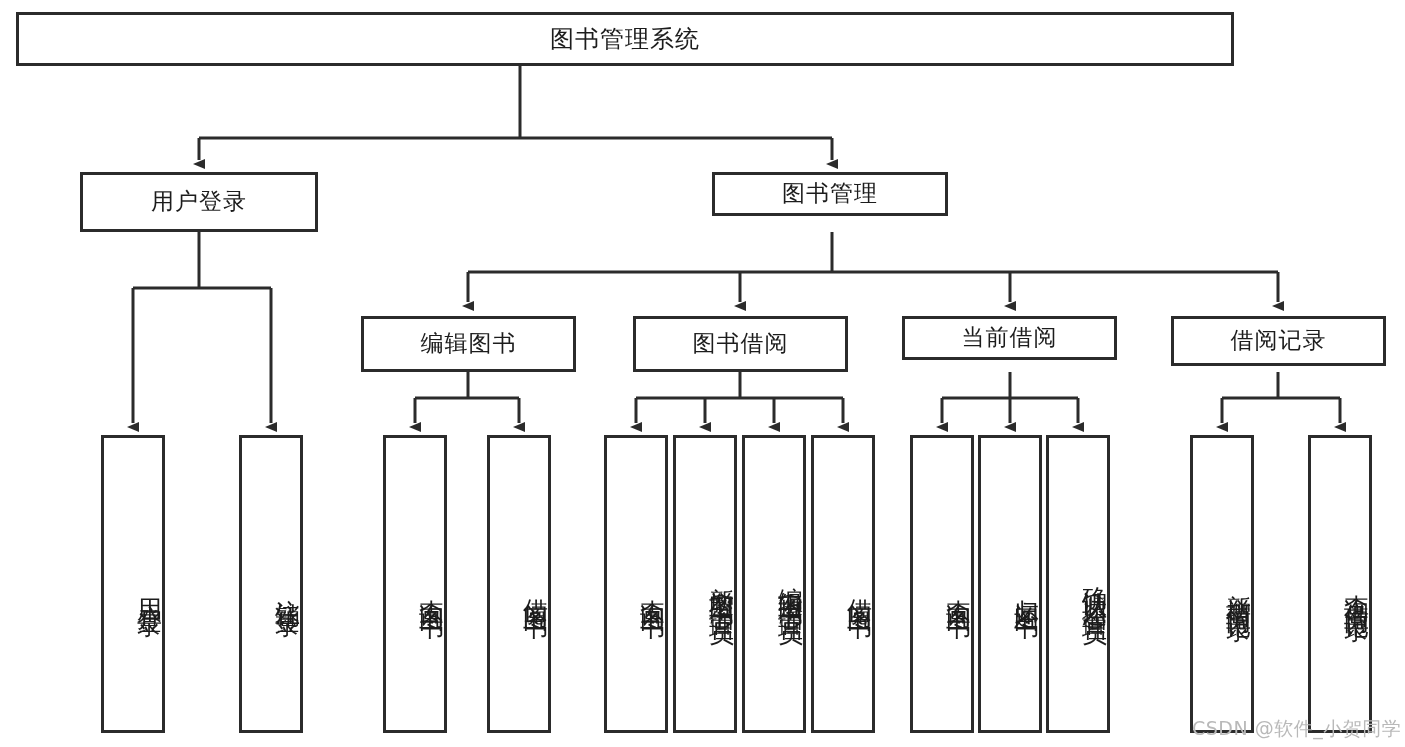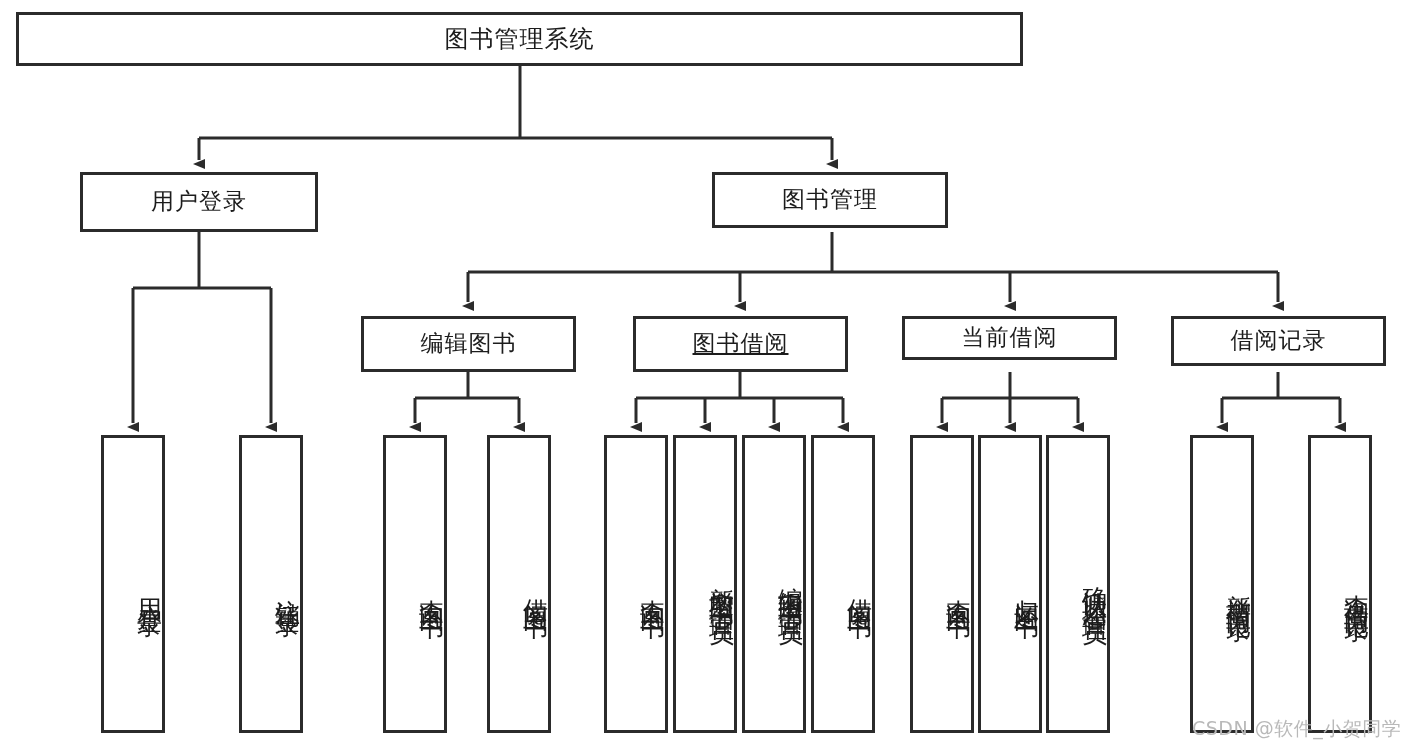--- a/index.html
+++ b/index.html
@@ -117,35 +117,35 @@
       <path d="M1010,398 L1010,423" marker-end="url(#arrow)"></path>
       <path d="M1078,398 L1078,423" marker-end="url(#arrow)"></path>
 
       <path d="M1278,372 L1278,398"></path>
       <path d="M1222,398 L1340,398"></path>
       <path d="M1222,398 L1222,423" marker-end="url(#arrow)"></path>
       <path d="M1340,398 L1340,423" marker-end="url(#arrow)"></path>
     </g>
   </svg>
 
-  <div class="node horiz root" style="left:16px; top:12px; width:1007px; height:54px;">
+  <div class="node horiz root" style="left:16px; top:12px; width:1218px; height:54px;">
     <span>图书管理系统</span>
   </div>
 
   <div class="node horiz" style="left:80px; top:172px; width:238px; height:60px;">
     <span>用户登录</span>
   </div>
-  <div class="node horiz" style="left:712px; top:172px; width:236px; height:56px;">
+  <div class="node horiz" style="left:712px; top:172px; width:236px; height:44px;">
     <span>图书管理</span>
   </div>
 
   <div class="node horiz" style="left:361px; top:316px; width:215px; height:56px;">
     <span>编辑图书</span>
   </div>
-  <div class="node horiz" style="left:633px; top:316px; width:215px; height:56px;text-decoration:underline;">
+  <div class="node horiz" style="left:633px; top:316px; width:215px; height:56px;">
     <span>图书借阅</span>
   </div>
   <div class="node horiz" style="left:902px; top:316px; width:215px; height:44px;">
     <span>当前借阅</span>
   </div>
   <div class="node horiz" style="left:1171px; top:316px; width:215px; height:50px;">
     <span>借阅记录</span>
   </div>
 
   <div class="node vert" style="left:101px; top:435px; width:64px; height:298px;">

